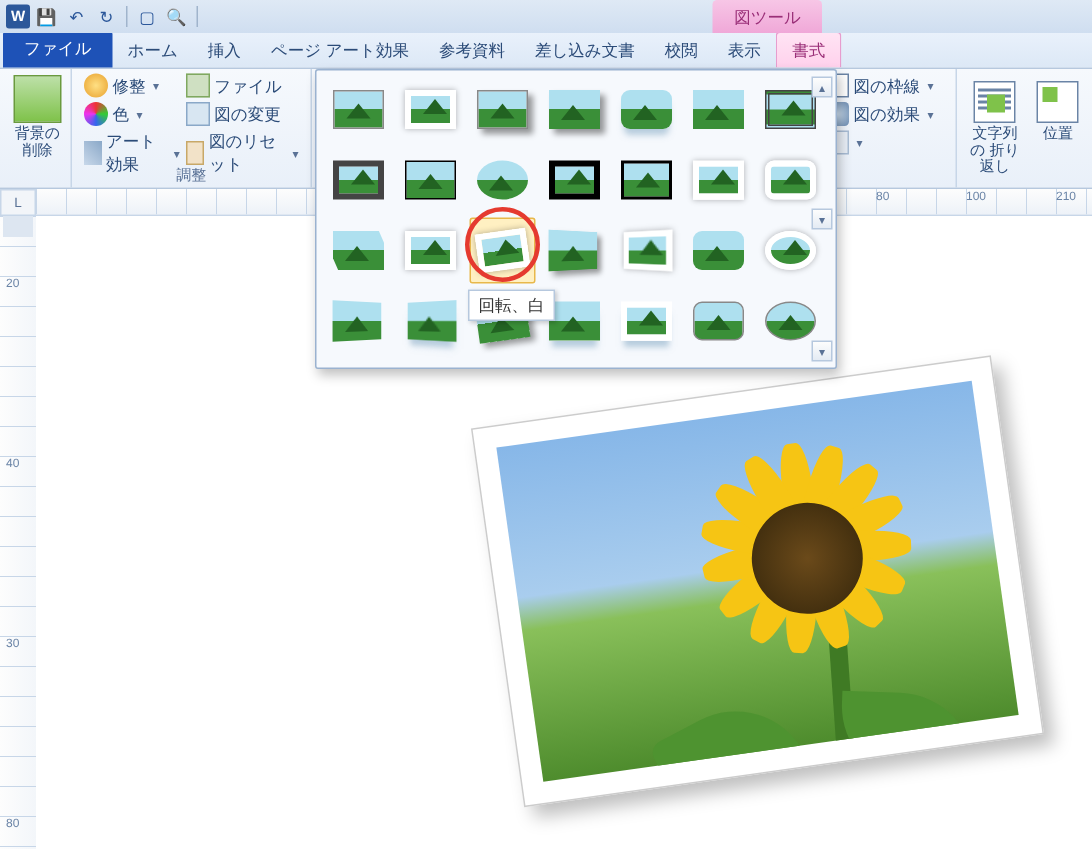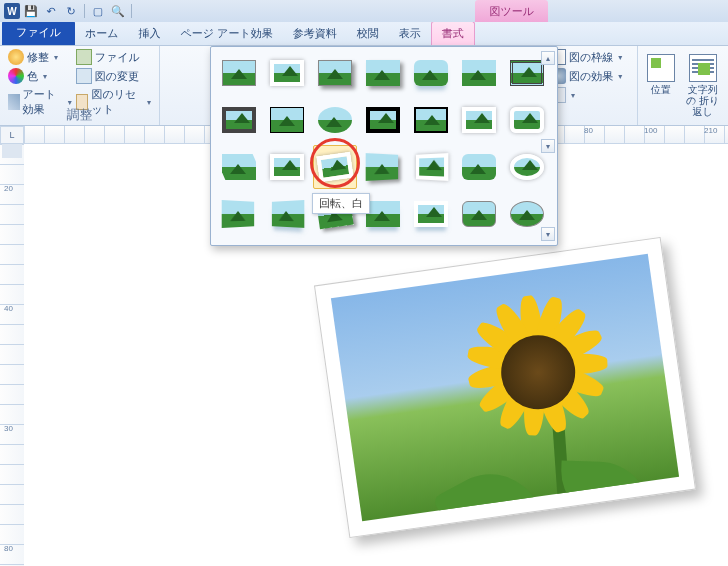--- a/index.html
+++ b/index.html
@@ -16,21 +16,21 @@
 
   
   .tabs-row { height: 24px; background: linear-gradient(#e9f1fb,#dce8f6); display: flex; align-items: flex-end; border-bottom: 1px solid #b6c8de; }
   .file-tab { background: #1e52b7; color: #fff; padding: 4px 14px; height: 24px; border-radius: 2px 2px 0 0; margin-left: 2px; }
   .ribbon-tab { padding: 4px 10px; color: #2b4b78; cursor: pointer; }
   .ribbon-tab.active { background: linear-gradient(#ffe4f4,#ffd1ec); border: 1px solid #e79dce; border-bottom: none; border-radius: 3px 3px 0 0; color: #9a2f78; }
 
   
   .ribbon { height: 80px; background: linear-gradient(#f6f9fd,#e9f0f9); border-bottom: 1px solid #b6c8de; display: flex; position: relative; }
   .group { border-right: 1px solid #c7d6e8; padding: 2px 6px; display: flex; flex-direction: column; position: relative; }
-  .group-label { position: absolute; bottom: 1px; left: 0; right: 0; text-align: center; color: #5a7296; font-size: 13px; }
+  .group-label { position: absolute; bottom: 1px; left: 0; right: 0; text-align: center; color: #5a7296; font-size: 10px; }
   .big-btn { width: 38px; display: flex; flex-direction: column; align-items: center; gap: 2px; padding: 2px; cursor: pointer; }
   .big-btn .icn { width: 32px; height: 32px; }
   .big-btn .lbl { font-size: 10px; color: #2b4b78; text-align: center; line-height: 11px; }
   .small-btn { display: flex; align-items: center; gap: 3px; padding: 1px 2px; cursor: pointer; color: #2b4b78; font-size: 11px; }
   .small-btn .sicn { width: 16px; height: 16px; display: inline-block; }
   .dd { color: #5a7296; font-size: 8px; margin-left: 2px; }
   .col { display: flex; flex-direction: column; gap: 1px; }
   .row { display: flex; }
 
   
@@ -112,26 +112,34 @@
   </div>
   <div class="context-tab-label">図ツール</div>
 </div>
 
 <div class="tabs-row">
   <div class="file-tab">ファイル</div>
   <div class="ribbon-tab">ホーム</div>
   <div class="ribbon-tab">挿入</div>
   <div class="ribbon-tab">ページ アート効果</div>
   <div class="ribbon-tab">参考資料</div>
+  <div class="ribbon-tab">差し込み文書</div>
   <div class="ribbon-tab">校閲</div>
   <div class="ribbon-tab">表示</div>
   <div class="ribbon-tab active">書式</div>
 </div>
 
 <div class="ribbon">
+  <div class="group" style="width:48px">
+    <div class="big-btn">
+      <span class="icn" style="background:linear-gradient(#bde0a8,#7fc24a);border:1px solid #6a9a3e;"></span>
+      <span class="lbl">背景の
+削除</span>
+    </div>
+  </div>
   <div class="group" style="width:160px">
     <div class="row">
       <div class="col" style="width:72px">
         <div class="small-btn">
             <span class="sicn" style="background:radial-gradient(#ffe084,#e8a02c);border-radius:50%;"></span>
             <span>修整</span>
             <span class="dd">▾</span>
           </div>
         <div class="small-btn">
             <span class="sicn" style="background:conic-gradient(#e33,#3c3,#36e,#e3e,#e33);border-radius:50%;"></span>
@@ -179,28 +187,28 @@
         </div>
       <div class="small-btn">
           <span class="sicn" style="background:#e8eef6;border:1px solid #a8bcd4;"></span>
           <span class="dd">▾</span>
         </div>
     </div>
   </div>
 
   <div class="group" style="width:90px;border-right:none">
     <div class="row" style="gap:6px;padding-top:4px">
-      <div class="big-btn" style="width:38px">
-        <span class="pos-icn"></span>
-        <span class="lbl">位置</span>
-      </div>
       <div class="big-btn" style="width:44px">
         <span class="wrap-icn"></span>
         <span class="lbl">文字列の
 折り返し</span>
+      </div>
+      <div class="big-btn" style="width:38px">
+        <span class="pos-icn"></span>
+        <span class="lbl">位置</span>
       </div>
     </div>
   </div>
 </div>
 
 <div class="ruler-corner">L</div>
 <div class="ruler-h">
   <span class="tick" style="left:560px">80</span>
   <span class="tick" style="left:620px">100</span>
   <span class="tick" style="left:680px">210</span>

